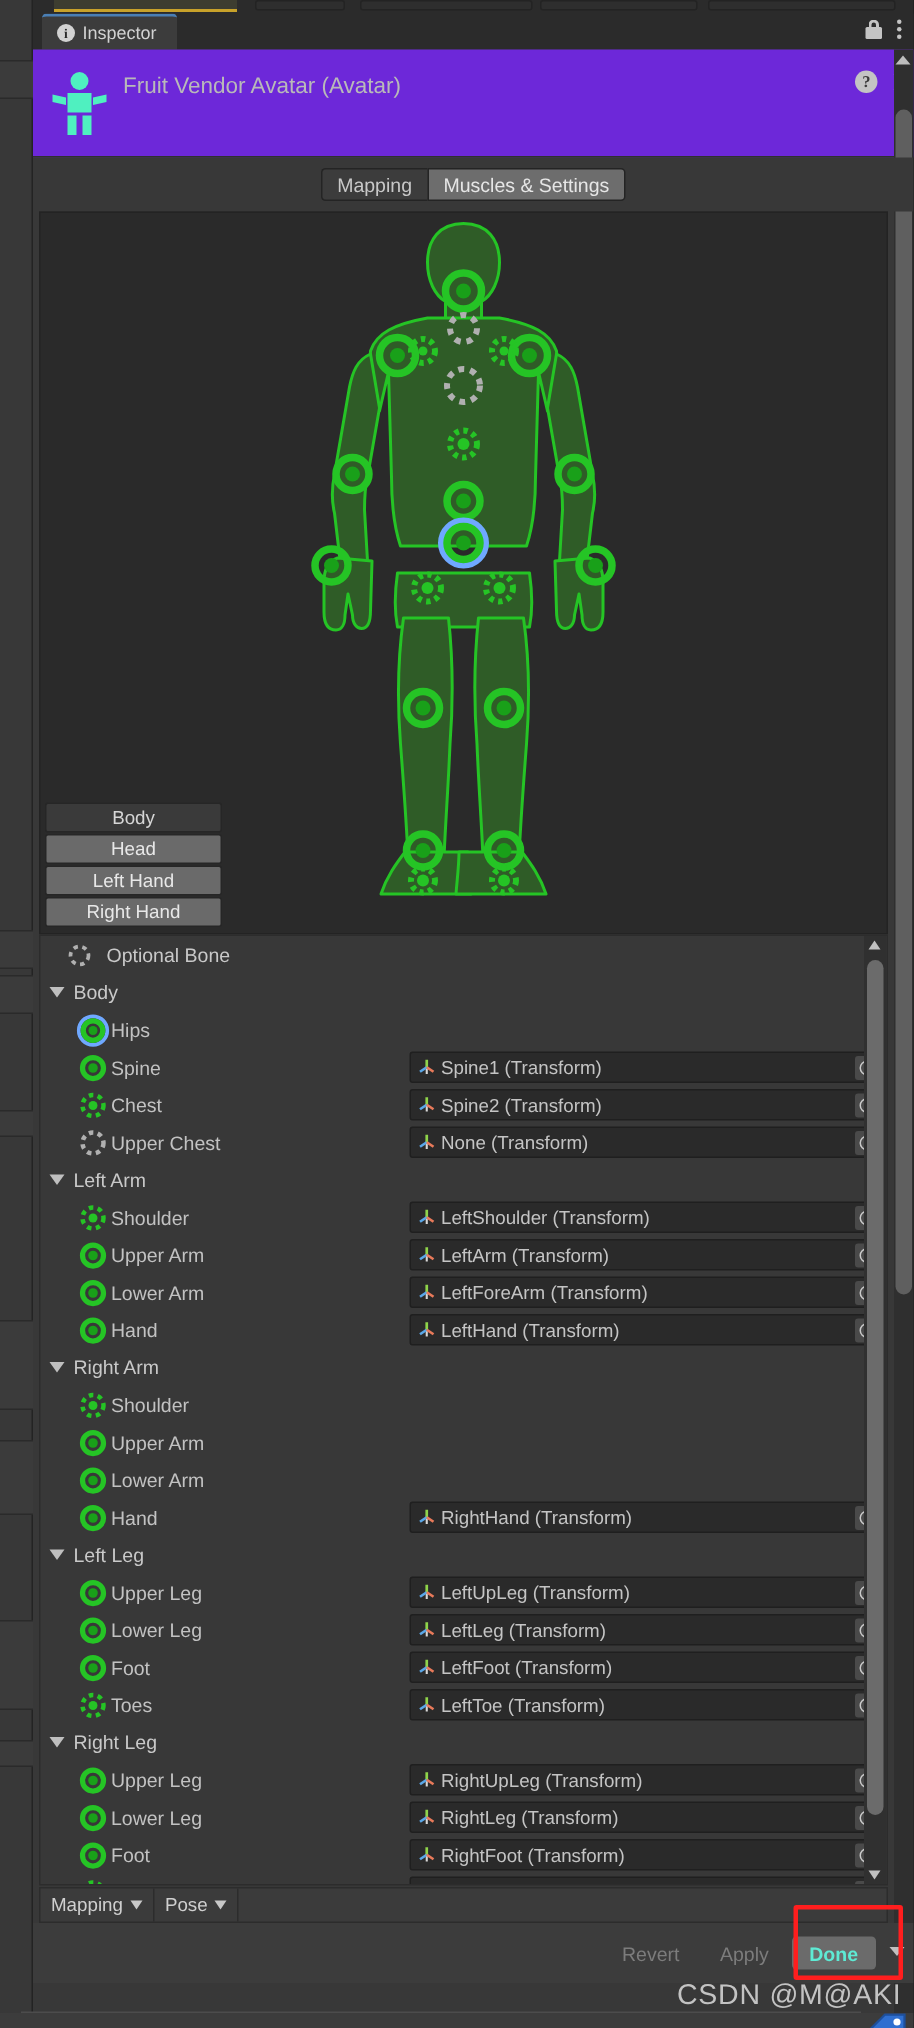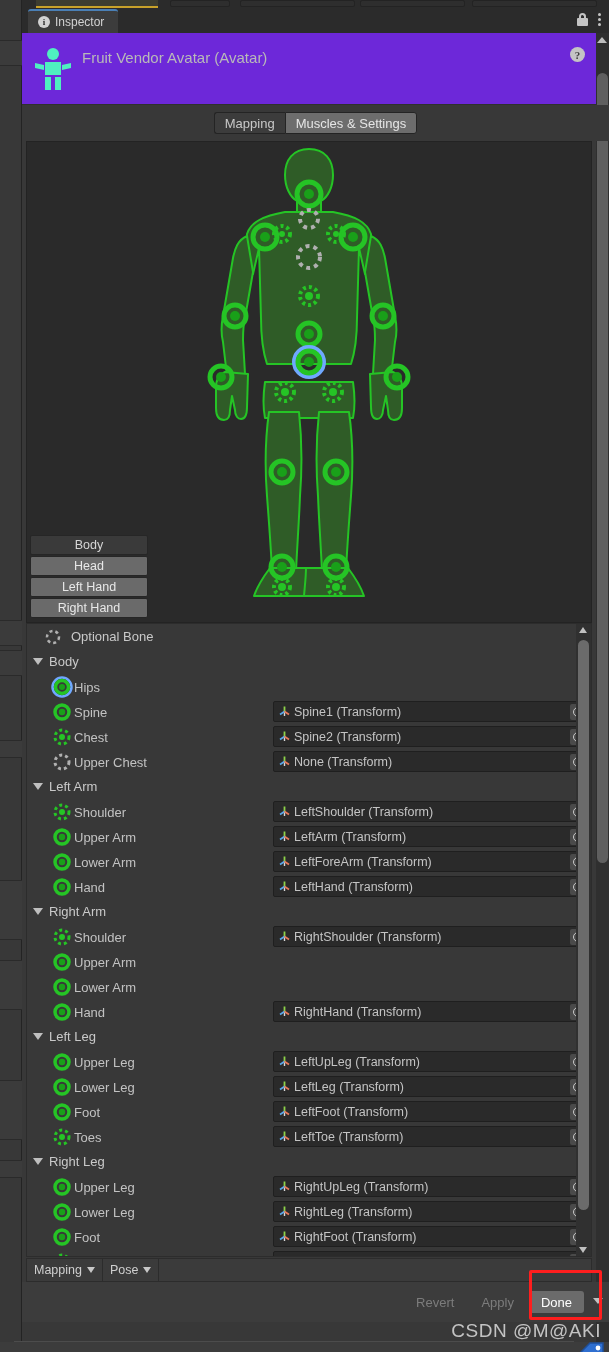--- a/index.html
+++ b/index.html
@@ -231,21 +231,21 @@
     position: absolute; left: 0; top: 1273px; width: 587px; height: 40px;
     background: #3c3c3c;
   }
   #action-buttons { position: absolute; right: 25px; top: 9px; display: flex; align-items: center; gap: 3px; }
   .act-btn {
     height: 22px; padding: 0 12px; font-size: 13px;
     display: flex; align-items: center; justify-content: center;
     border-radius: 3px; cursor: pointer;
   }
   .act-btn.disabled { color: #7c7c7c; background: transparent; }
-  .act-btn.enabled { color: #ffffff; background: #6b6b6b; }
+  .act-btn.enabled { color: #5eead4; background: #6b6b6b; font-weight: bold; }
   #action-bar .caret-sm {
     position: absolute; right: 6px; top: 16px;
     width: 0; height: 0;
     border-left: 5px solid transparent; border-right: 5px solid transparent;
     border-top: 6px solid #c0c0c0;
   }
   #done-highlight {
     position: absolute; left: 529px; top: 1270px; width: 73px; height: 50px;
     border: 3px solid #ff1e1e; border-radius: 2px; pointer-events: none;
   }
@@ -617,34 +617,20 @@
         <div class="group-header">
           <span class="tri"></span>
           <span>Right Arm</span>
         </div>
         <div class="bone-row">
           <span class="bone-dot-wrap"><svg width="22" height="22" viewBox="0 0 22 22">
               <circle cx="11" cy="11" r="7" fill="none" stroke="#25c425" stroke-width="3" stroke-dasharray="3 3"></circle>
               <circle cx="11" cy="11" r="3" fill="#25c425"></circle>
             </svg></span>
           <span class="bone-label">Shoulder</span>
-          <span class="bone-field">
-            <svg width="13" height="13" viewBox="0 0 13 13">
-              <path d="M6.5 11 L6.5 6.5" stroke="#d8d8d8" stroke-width="1.4"></path>
-              <path d="M6.5 6.5 L6.5 1.5" stroke="#8fd44a" stroke-width="1.8"></path>
-              <path d="M6.5 6.5 L2 9.5" stroke="#5aa7e8" stroke-width="1.8"></path>
-              <path d="M6.5 6.5 L11 9.5" stroke="#e87a5a" stroke-width="1.8"></path>
-            </svg>
-            <span class="fname">RightShoulder (Transform)</span>
-            <span class="picker-btn">
-              <span class="ring">
-                <i></i>
-              </span>
-            </span>
-          </span>
         </div>
         <div class="bone-row">
           <span class="bone-dot-wrap"><svg width="22" height="22" viewBox="0 0 22 22">
               <circle cx="11" cy="11" r="7" fill="none" stroke="#25c425" stroke-width="3.5"></circle>
               <circle cx="11" cy="11" r="3.2" fill="#19a019"></circle>
             </svg></span>
           <span class="bone-label">Upper Arm</span>
         </div>
         <div class="bone-row">
           <span class="bone-dot-wrap"><svg width="22" height="22" viewBox="0 0 22 22">

